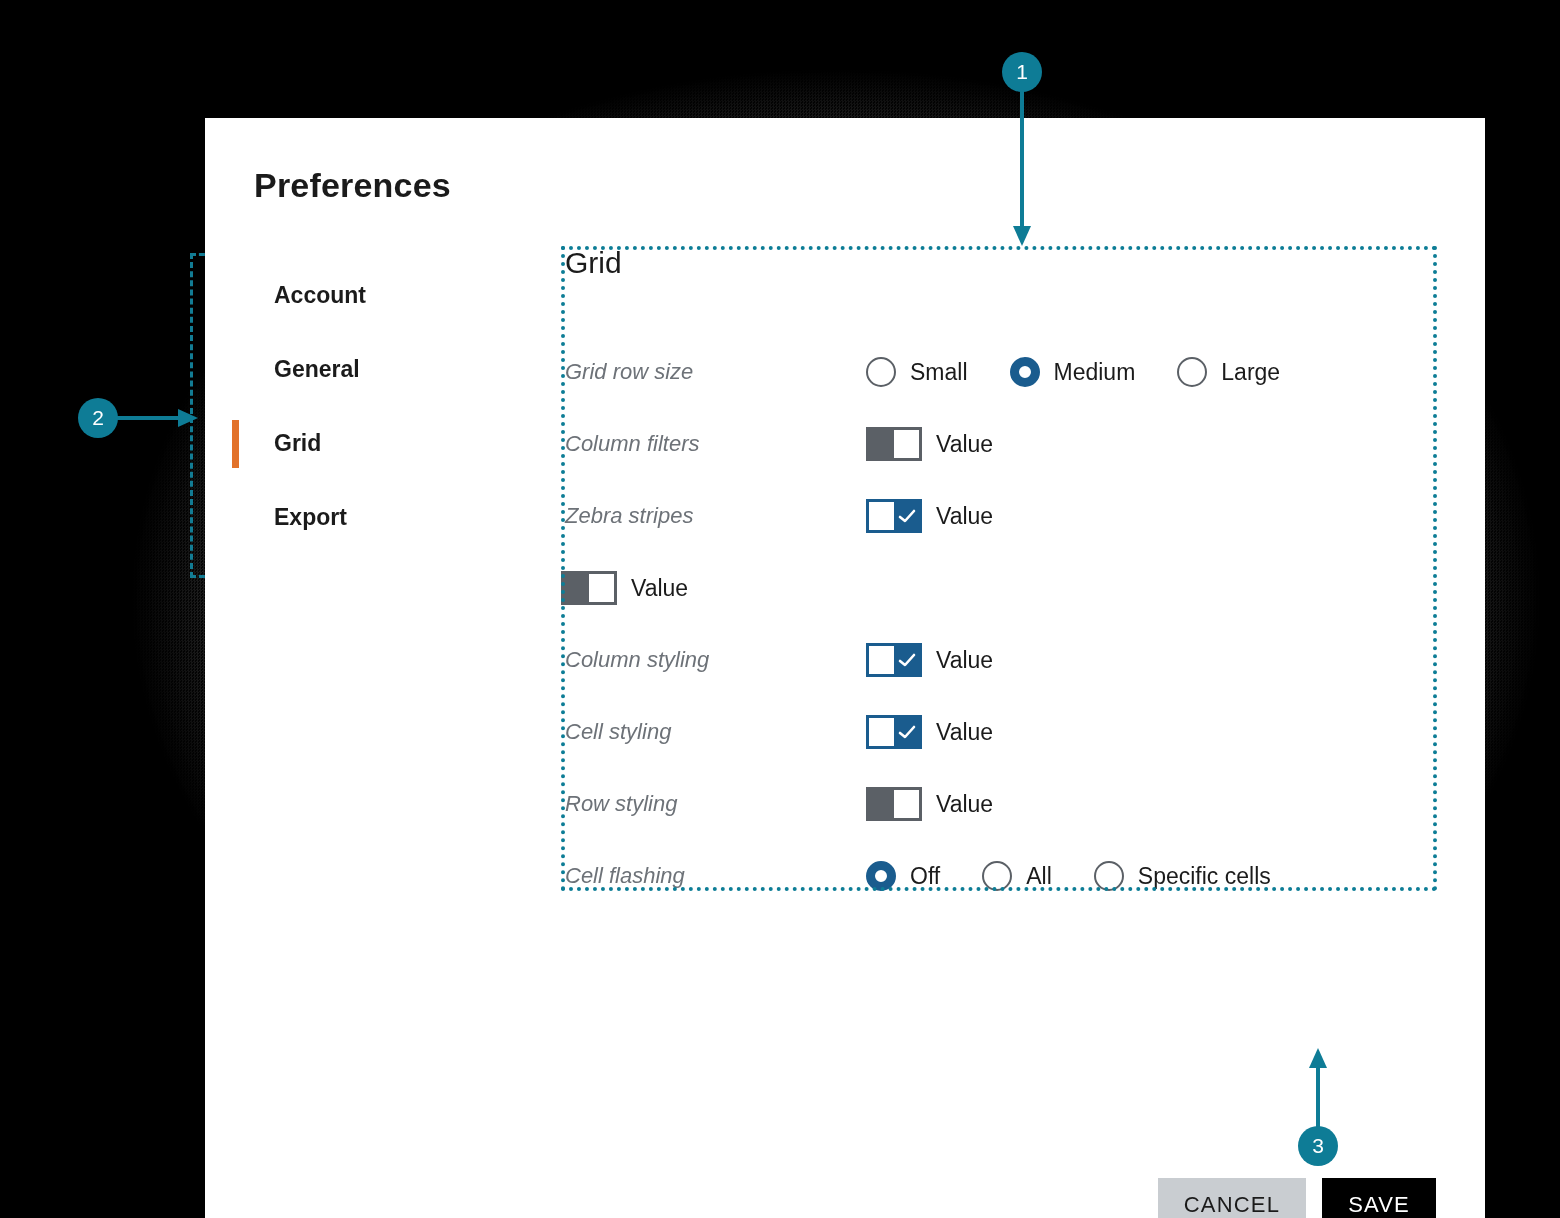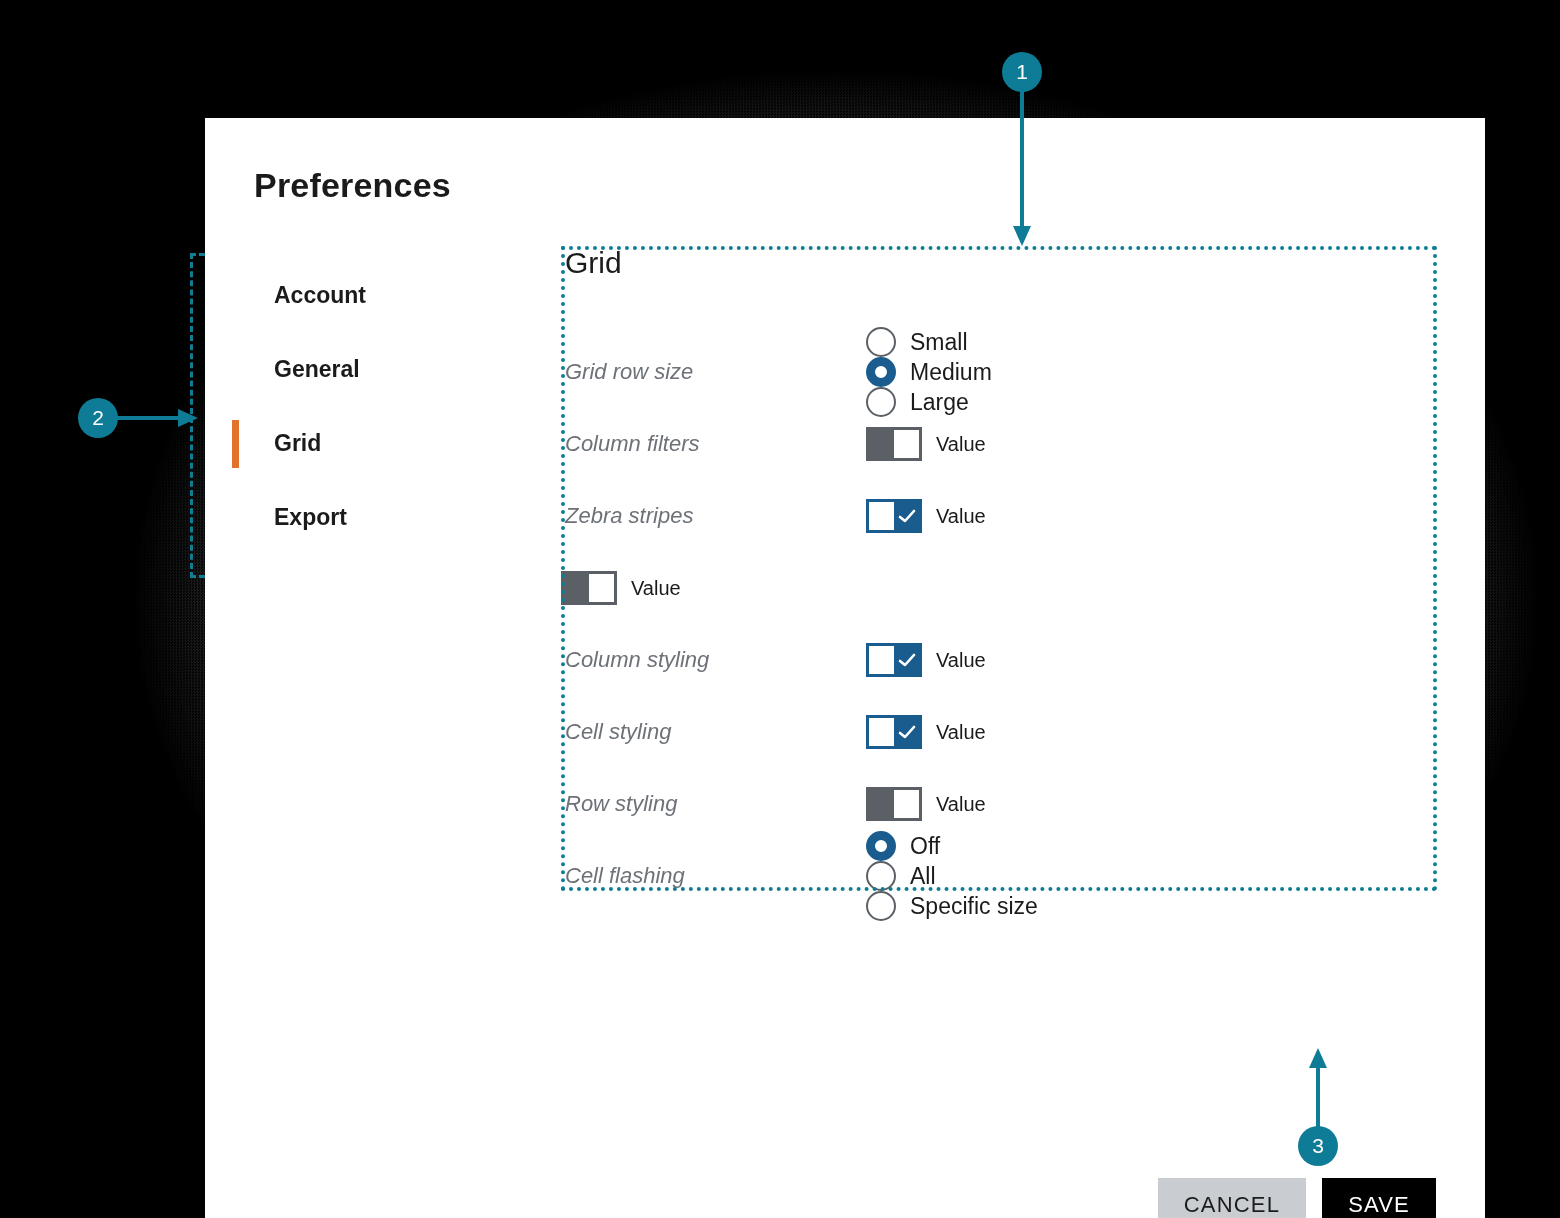--- a/index.html
+++ b/index.html
@@ -162,21 +162,21 @@
     font-size: 22px;
     color: #6d7278;
     flex: 0 0 305px;
     padding-left: 4px;
     box-sizing: border-box;
     font-style: italic;
   }
   .row-control { display: flex; align-items: center; }
 
   
-  .radio-group { display: flex; align-items: flex-start; flex-direction: column; }
+  .radio-group { display: flex; align-items: center; }
   .radio-opt {
     display: flex;
     align-items: center;
     margin-right: 42px;
   }
   .radio {
     width: 30px;
     height: 30px;
     border-radius: 50%;
     border: 2.5px solid #5b6066;
@@ -210,21 +210,21 @@
     border-color: #1A5C8E;
     justify-content: flex-end;
   }
   .toggle.on .knob {
     background: #1A5C8E;
     display: flex;
     align-items: center;
     justify-content: center;
   }
   .toggle.on .knob svg { display: block; }
-  .toggle-text { font-size: 20px; color: #1b1b1b; }
+  .toggle-text { font-size: 23px; color: #1b1b1b; }
 
   
   .footer {
     position: absolute;
     right: 49px;
     bottom: 50px;
     display: flex;
     align-items: center;
   }
   .btn {
@@ -375,21 +375,21 @@
         <div class="radio-opt">
           <span class="radio checked"></span>
           <span class="radio-label">Off</span>
         </div>
         <div class="radio-opt">
           <span class="radio"></span>
           <span class="radio-label">All</span>
         </div>
         <div class="radio-opt">
           <span class="radio"></span>
-          <span class="radio-label">Specific size</span>
+          <span class="radio-label">Specific cells</span>
         </div>
       </div>
     </div>
   </section>
 
   <div class="footer">
     <button class="btn btn-cancel">CANCEL</button>
     <button class="btn btn-save">SAVE</button>
   </div>
 </div>

